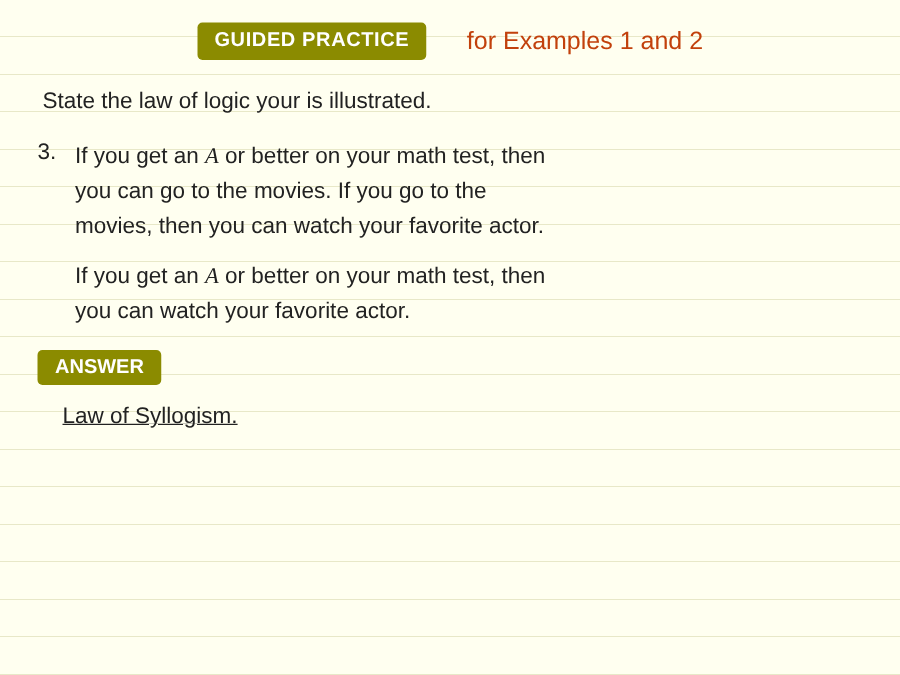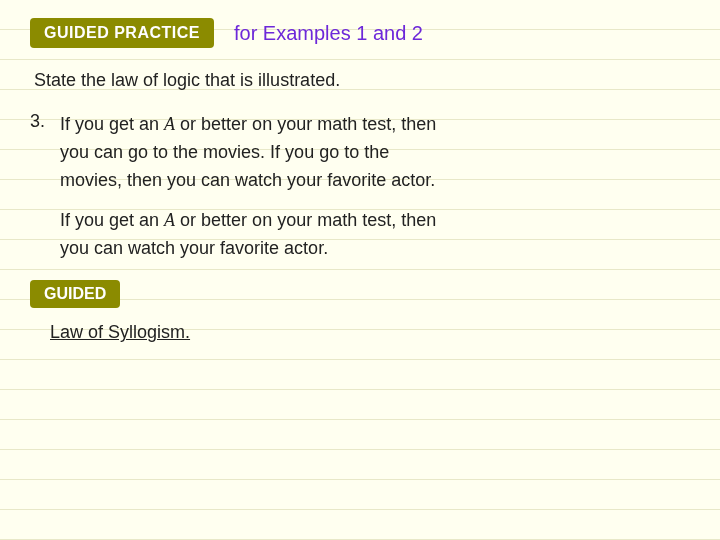--- a/index.html
+++ b/index.html
@@ -43,38 +43,39 @@
     .content {
       position: relative;
       z-index: 1;
       padding: 18px 30px 18px 30px;
     }
 
     
     .header-row {
       display: flex;
       align-items: center;
-      gap: 20px;
+      gap: 32px;
       margin-bottom: 22px;
+      justify-content: center;
     }
 
     .guided-practice-badge {
       background-color: #8B8B00;
       color: white;
       font-weight: bold;
       font-size: 16px;
       padding: 6px 14px;
       border-radius: 4px;
       letter-spacing: 0.5px;
       white-space: nowrap;
     }
 
     .header-title {
       font-size: 20px;
-      color: #6d28d9;
+      color: #c2410c;
       font-weight: normal;
     }
 
     
     .state-law {
       font-size: 18px;
       color: #222;
       margin-bottom: 20px;
       padding-left: 4px;
     }
@@ -147,39 +148,39 @@
 <div class="page">
   <div class="content">
 
     
     <div class="header-row">
       <div class="guided-practice-badge">GUIDED PRACTICE</div>
       <div class="header-title">for Examples 1 and 2</div>
     </div>
 
     
-    <div class="state-law">State the law of logic that is illustrated.</div>
+    <div class="state-law">State the law of logic your is illustrated.</div>
 
     
     <div class="problem-section">
       <div class="problem-item">
         <span class="problem-number">3.</span>
         <div class="problem-text">
           If you get an <span class="letter-a">A</span> or better on your math test, then<br>
           you can go to the movies. If you go to the<br>
           movies, then you can watch your favorite actor.
         </div>
       </div>
 
       <div class="conclusion-text">
         If you get an <span class="letter-a">A</span> or better on your math test, then<br>
         you can watch your favorite actor.
       </div>
     </div>
 
     
-    <div class="answer-badge">GUIDED</div>
+    <div class="answer-badge">ANSWER</div>
 
     
     <div class="answer-text">Law of Syllogism.</div>
 
   </div>
 </div>
 
 </body></html>

